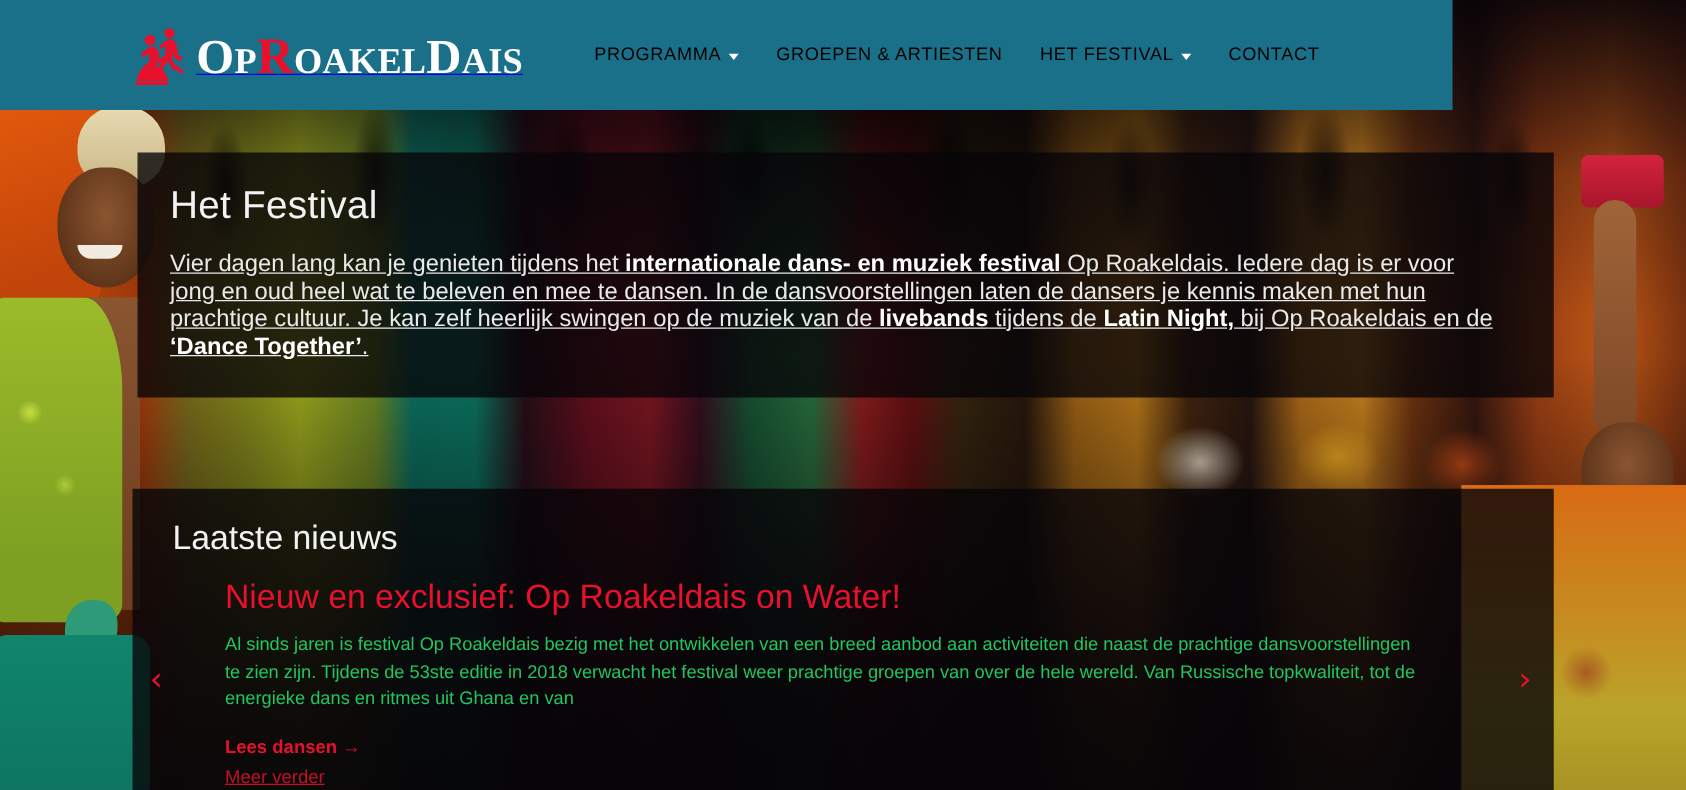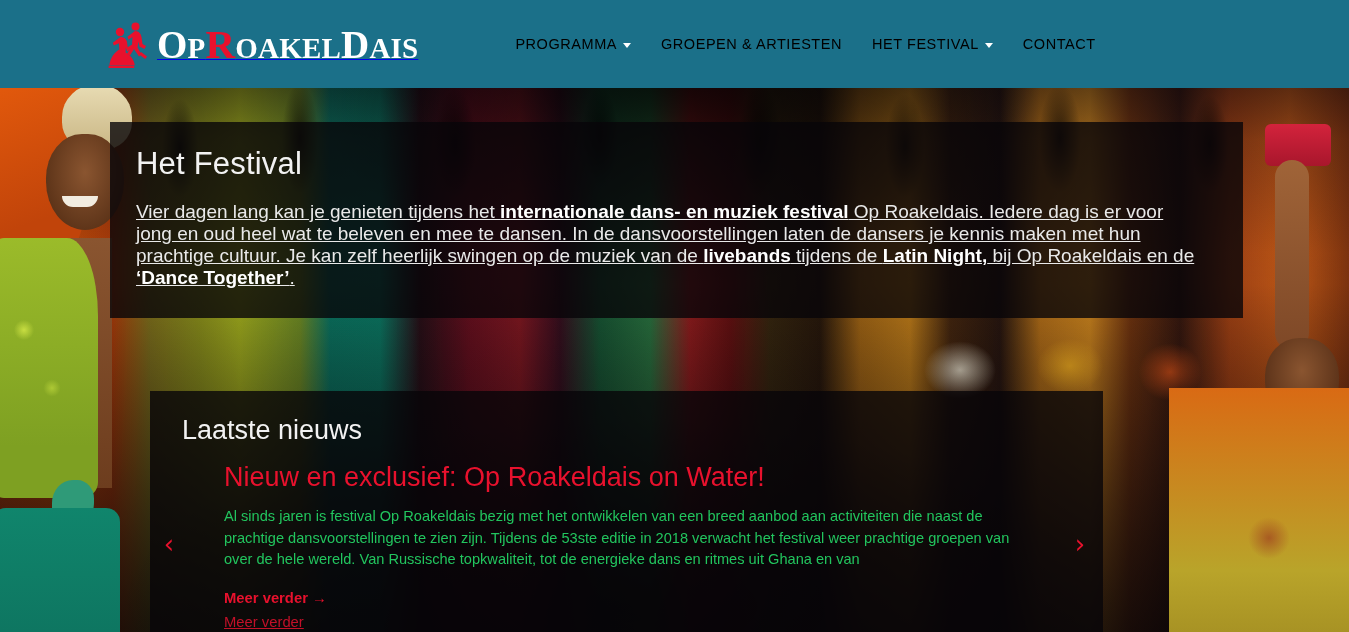--- a/index.html
+++ b/index.html
@@ -140,25 +140,24 @@
     position: absolute; left: 900px; top: 300px; width: 330px; height: 120px;
     background:
       radial-gradient(ellipse 50px 40px at 60px 70px, #d8d2c0, rgba(0,0,0,0) 72%),
       radial-gradient(ellipse 46px 38px at 170px 66px, #e0a21e, rgba(0,0,0,0) 72%),
       radial-gradient(ellipse 44px 40px at 270px 72px, #c24a16, rgba(0,0,0,0) 72%);
     opacity: .85;
   }
 
   
   .site-header {
-    position: absolute; left: 0; top: 0; width: 1349px; height: 88px;
+    position: absolute; left: 0; top: 0; width: 1162px; height: 88px;
     background: #1b7089;
     display: flex; align-items: center;
     z-index: 30;
-    gap: 40px;
   }
   .brand { display: flex; align-items: center; margin-left: 105px; }
   .brand-mark { width: 46px; height: 48px; flex: 0 0 46px; }
   .brand-text {
     margin-left: 6px;
     font-family: "Liberation Serif", serif;
     font-weight: 700;
     letter-spacing: .2px;
     white-space: nowrap;
     line-height: 1;
@@ -199,25 +198,24 @@
   .hero-body {
     color: #e9e9e9; font-size: 19px; line-height: 22px;
     max-width: 1082px;
     text-decoration: underline;
   }
   .hero-body p + p { margin-top: 15px; }
   .hero-body b { font-weight: 700; color: #ffffff; }
 
   
   .news-panel {
-    position: absolute; left: 106px; top: 391px; width: 953px; height: 241px;
+    position: absolute; left: 106px; top: 391px; width: 1137px; height: 241px;
     background: rgba(8,5,9,0.80);
     z-index: 20;
     padding: 26px 28px 0 32px;
-    margin-left: 44px;
   }
   .news-title {
     font-size: 27px; font-weight: 400; color: #f2f2f2; line-height: 1;
     margin-bottom: 18px;
   }
   .news-item { margin-left: 42px; margin-right: 36px; }
   .news-headline {
     color: #e8112d; font-size: 27px; font-weight: 400; line-height: 1.12;
     margin-bottom: 14px;
   }
@@ -319,18 +317,18 @@
     <div class="car-arrow car-prev">
       <span>‹</span>
     </div>
     <div class="car-arrow car-next">
       <span>›</span>
     </div>
 
     <article class="news-item">
       <h3 class="news-headline">Nieuw en exclusief: Op Roakeldais on Water!</h3>
       <p class="news-excerpt">Al sinds jaren is festival Op Roakeldais bezig met het ontwikkelen van een breed aanbod aan activiteiten die naast de prachtige dansvoorstellingen te zien zijn. Tijdens de 53ste editie in 2018 verwacht het festival weer prachtige groepen van over de hele wereld. Van Russische topkwaliteit, tot de energieke dans en ritmes uit Ghana en van</p>
-      <a class="news-more" href="#">Meer verder →</a>
+      <a class="news-more" href="#">Lees dansen →</a>
       <a class="news-more-sub" href="#">Meer verder</a>
     </article>
   </section>
 
 </div>
 
 </body></html>

